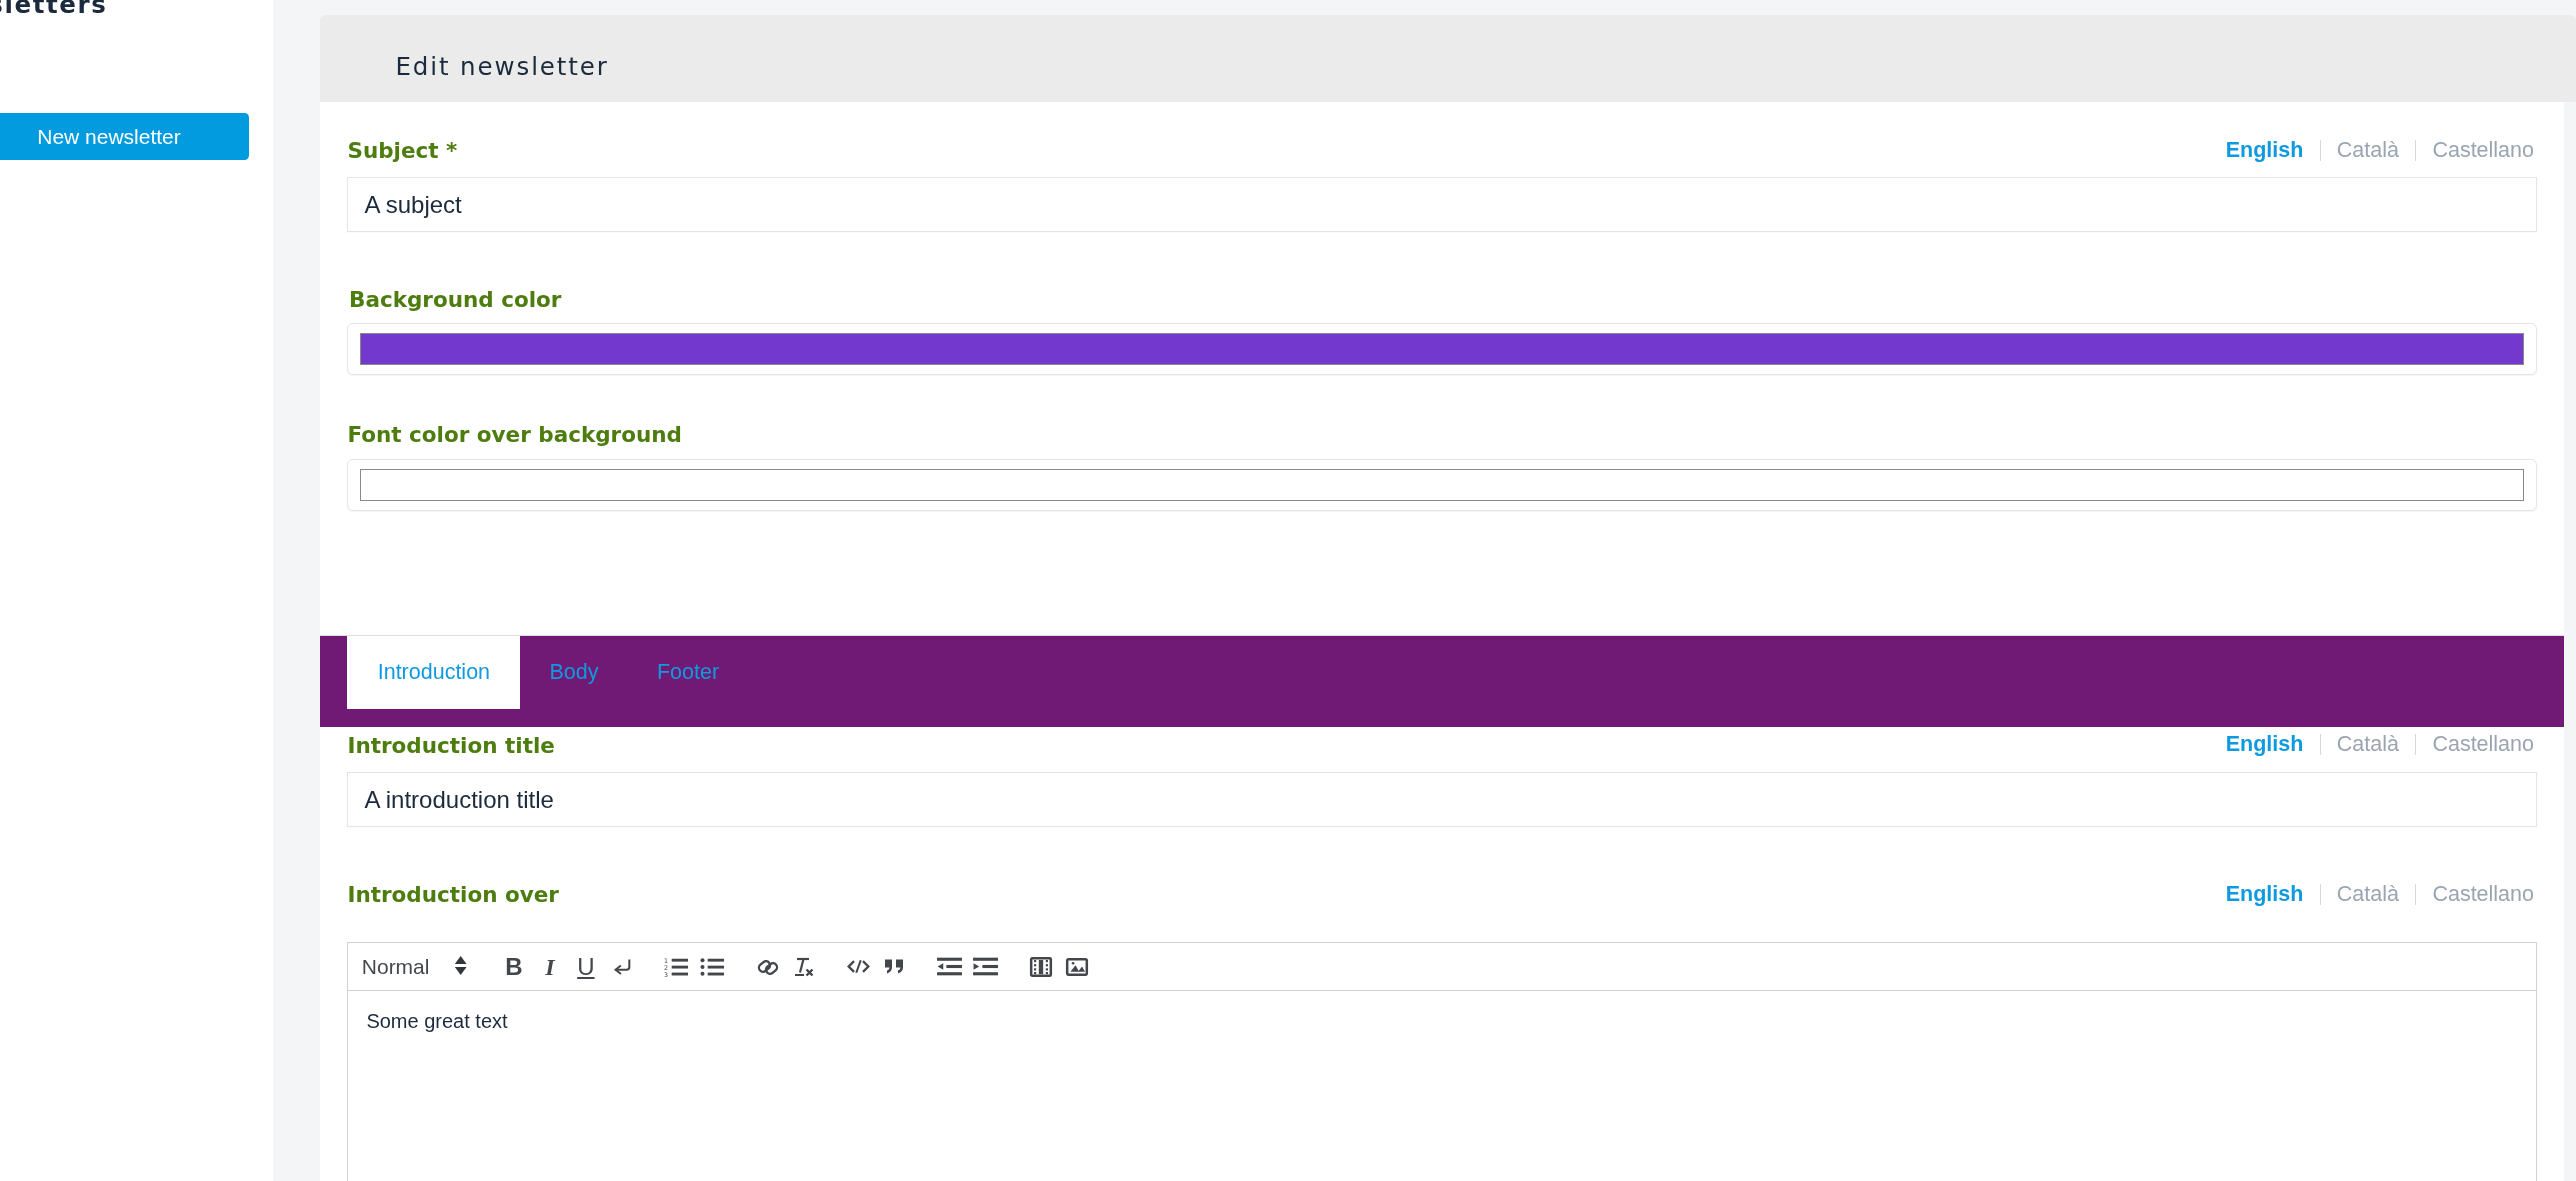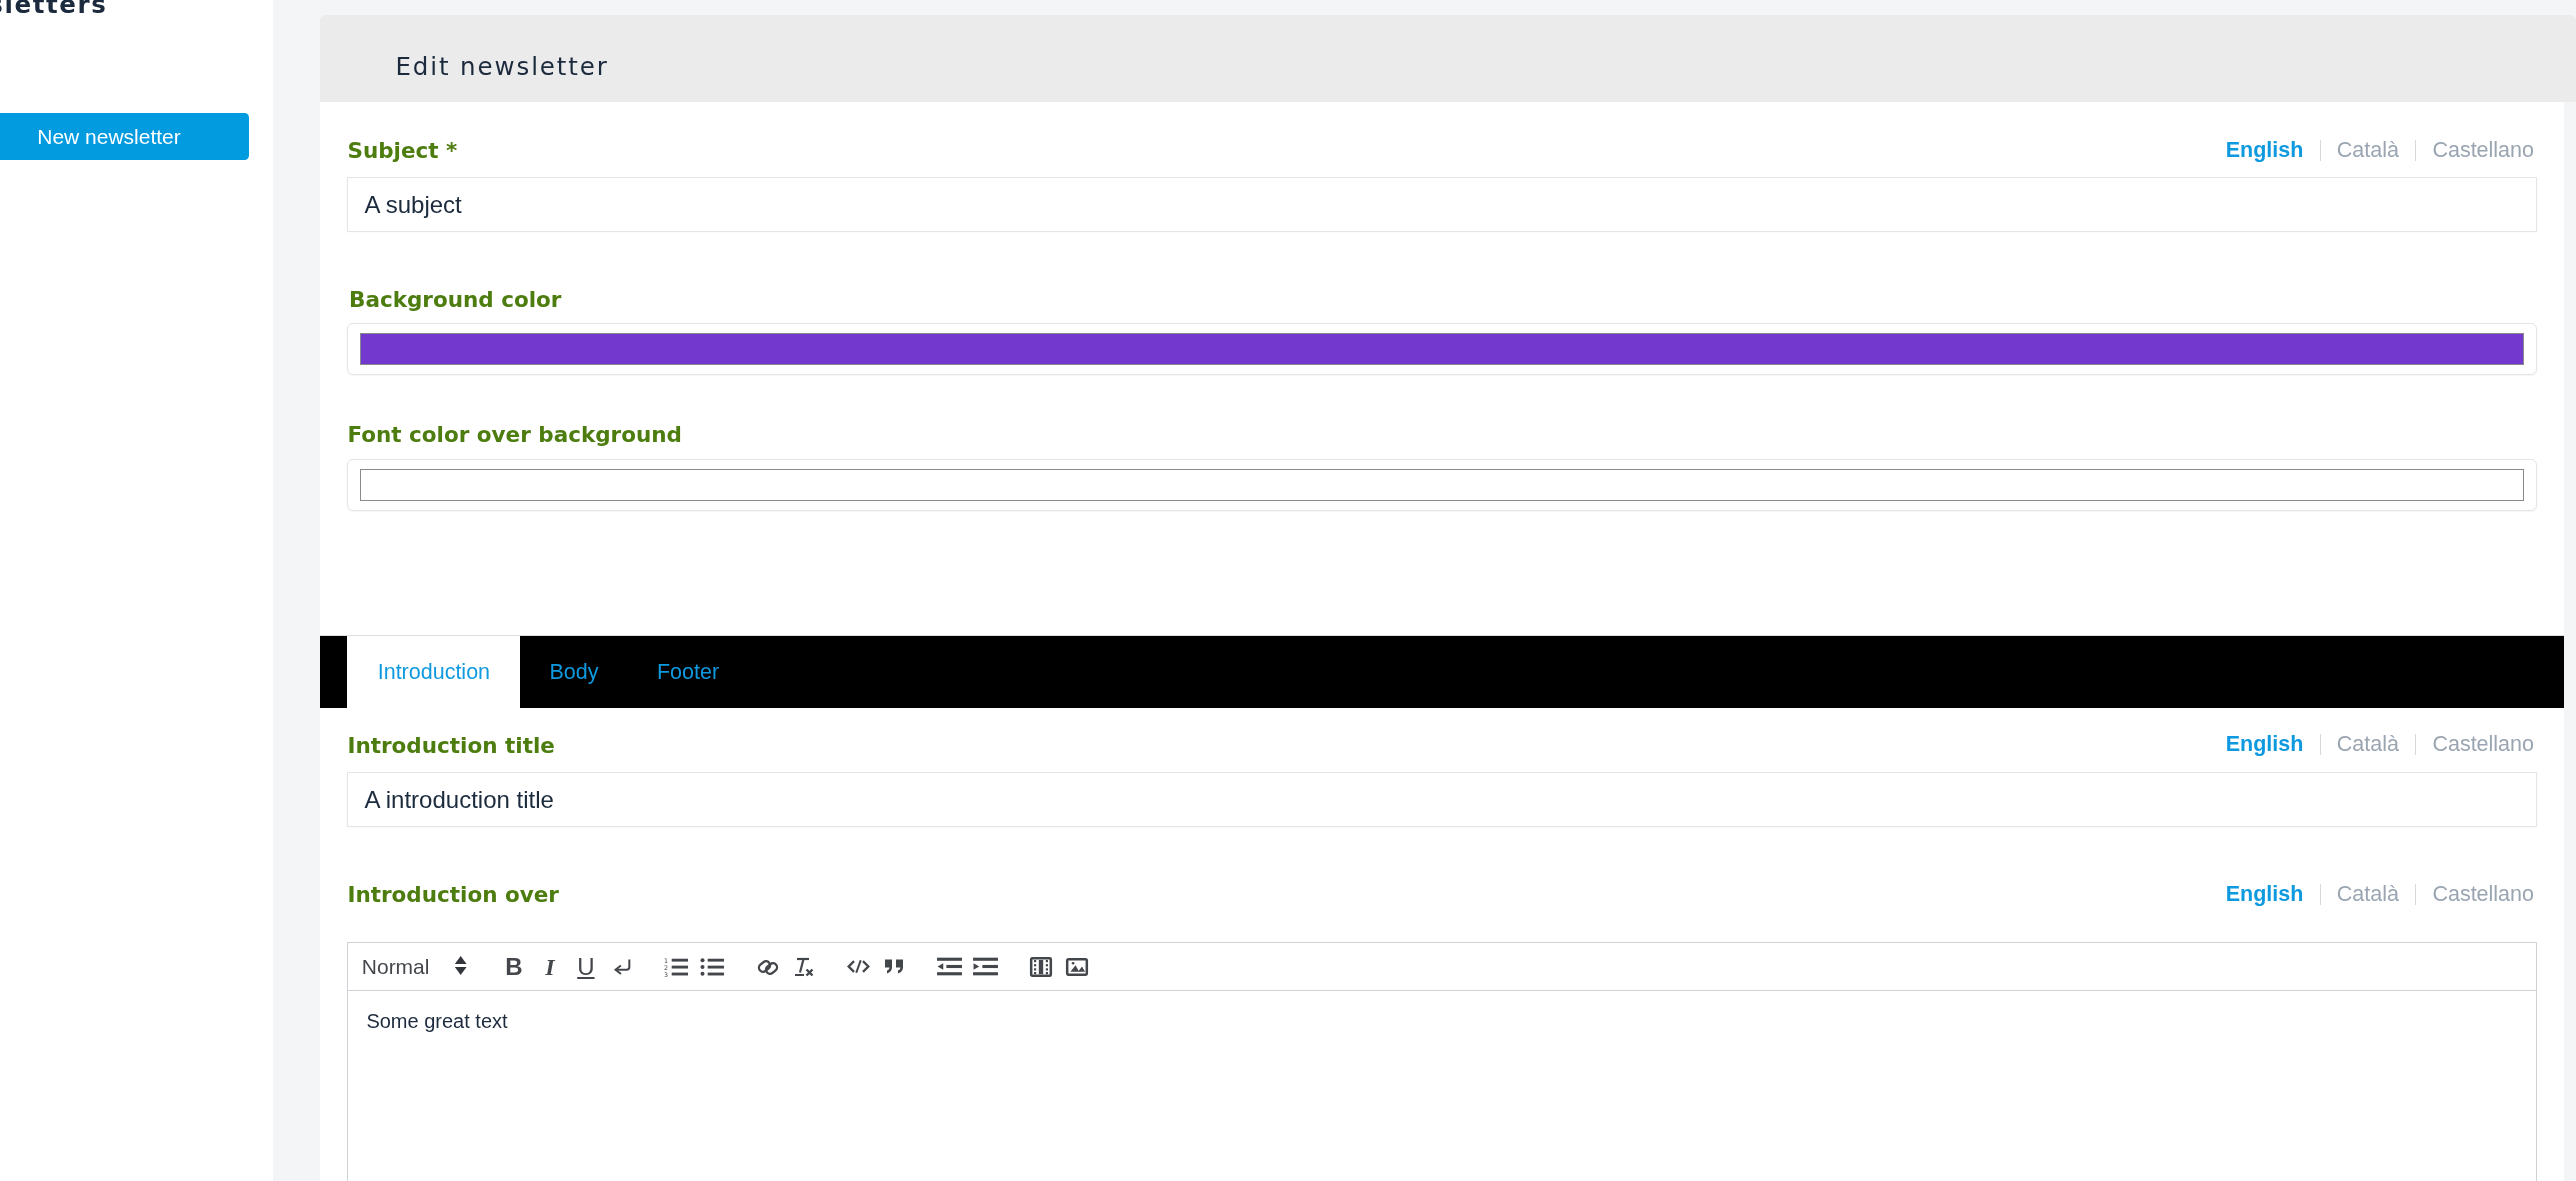--- a/index.html
+++ b/index.html
@@ -162,22 +162,22 @@
     border: 1.5px solid #8a8a8a;
     cursor: pointer;
   }
 
   
   #tabs-bar {
     position: absolute;
     left: 0;
     top: 533px;
     width: 2244px;
-    height: 73px;
-    background: #000000;
+    height: 92px;
+    background: #701a75;
     border-top: 0.7px solid #dedede;
   }
   .tab {
     position: absolute;
     top: 0;
     height: 73px;
     display: flex;
     align-items: center;
     justify-content: center;
     font-family: "Liberation Sans", sans-serif;

